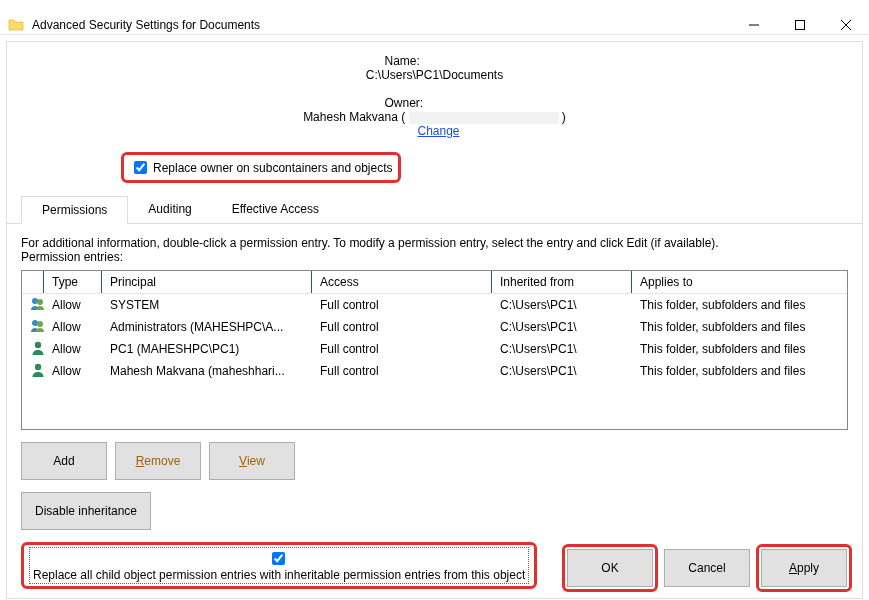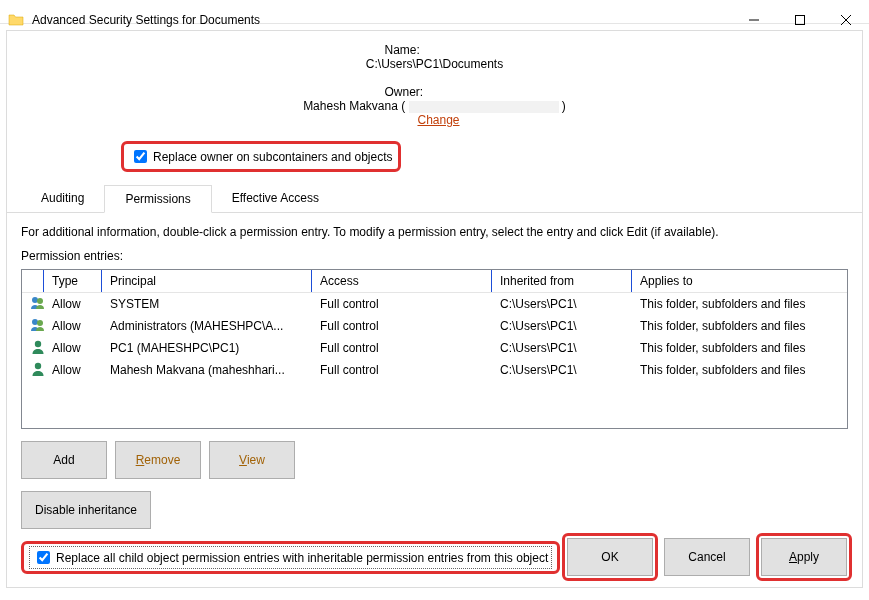--- a/index.html
+++ b/index.html
@@ -8,21 +8,21 @@
       padding: 0;
       font-family: "Segoe UI", Tahoma, sans-serif;
       font-size: 12px;
       background: #fff;
       color: #000;
       width: 869px;
       height: 600px;
       overflow: hidden;
     }
     .titlebar {
-      height: 24px;
+      height: 35px;
       display: flex;
       align-items: center;
       padding: 16px 0 0 8px;
       border-bottom: 1px solid #e5e5e5;
     }
     .titlebar-icon {
       width: 16px; height: 16px;
       margin-right: 8px;
       display: flex; align-items: center; justify-content: center;
     }
@@ -47,21 +47,21 @@
       display: flex;
       margin-bottom: 14px;
       align-items: center;
       flex-direction: column;
     }
     .info-label {
       width: 100px;
     }
     .info-value { }
     .change-link {
-      color: #c2410c;
+      color: #1d4ed8;
       text-decoration: underline;
       margin-left: 8px;
       cursor: pointer;
     }
     .highlight-red {
       border: 3px solid #e03030;
       border-radius: 6px;
       padding: 3px 6px;
       display: inline-flex;
       align-items: center;
@@ -86,21 +86,21 @@
       bottom: -1px;
     }
     .tab.active {
       border: 1px solid #dcdcdc;
       border-bottom: 1px solid #fff;
       background: #fff;
     }
     .tab-panel {
       padding: 12px 14px;
     }
-    .help-text { margin-bottom: 10px; }
+    .help-text { }
     .section-label { margin-bottom: 6px; }
     .table-box {
       border: 1px solid #828790;
       height: 160px;
       overflow: hidden;
     }
     .thead {
       display: flex;
       border-bottom: 1px solid #e5e5e5;
       background: #fff;
@@ -141,20 +141,21 @@
       padding: 0 12px;
     }
     .btn:disabled {
       color: #a16207;
     }
     .disable-inherit-row { margin-top: 12px; }
     .replace-child-row { margin-top: 12px; }
     .dotted-focus {
       outline: 1px dotted #666;
       outline-offset: 0px;
+      flex-direction: column;
     }
     .bottom-buttons {
       position: absolute;
       right: 10px;
       bottom: 6px;
       display: flex;
       gap: 6px;
       align-items: center;
     }
     .highlight-red-btn {
@@ -214,22 +215,22 @@
       <span class="highlight-red">
         <label class="checkbox-row">
           <input type="checkbox" checked="" style="">
           <span>Replace owner on subcontainers and objects</span>
         </label>
       </span>
     </div>
   </div>
 
   <div class="tabs">
+    <div class="tab active">Permissions</div>
     <div class="tab">Auditing</div>
-    <div class="tab active">Permissions</div>
     <div class="tab">Effective Access</div>
   </div>
 
   <div class="tab-panel">
     <div class="help-text">For additional information, double-click a permission entry. To modify a permission entry, select the entry and click Edit (if available).</div>
     <div class="section-label">Permission entries:</div>
 
     <div class="table-box">
       <div class="thead">
         <div class="th col-icon"></div>

